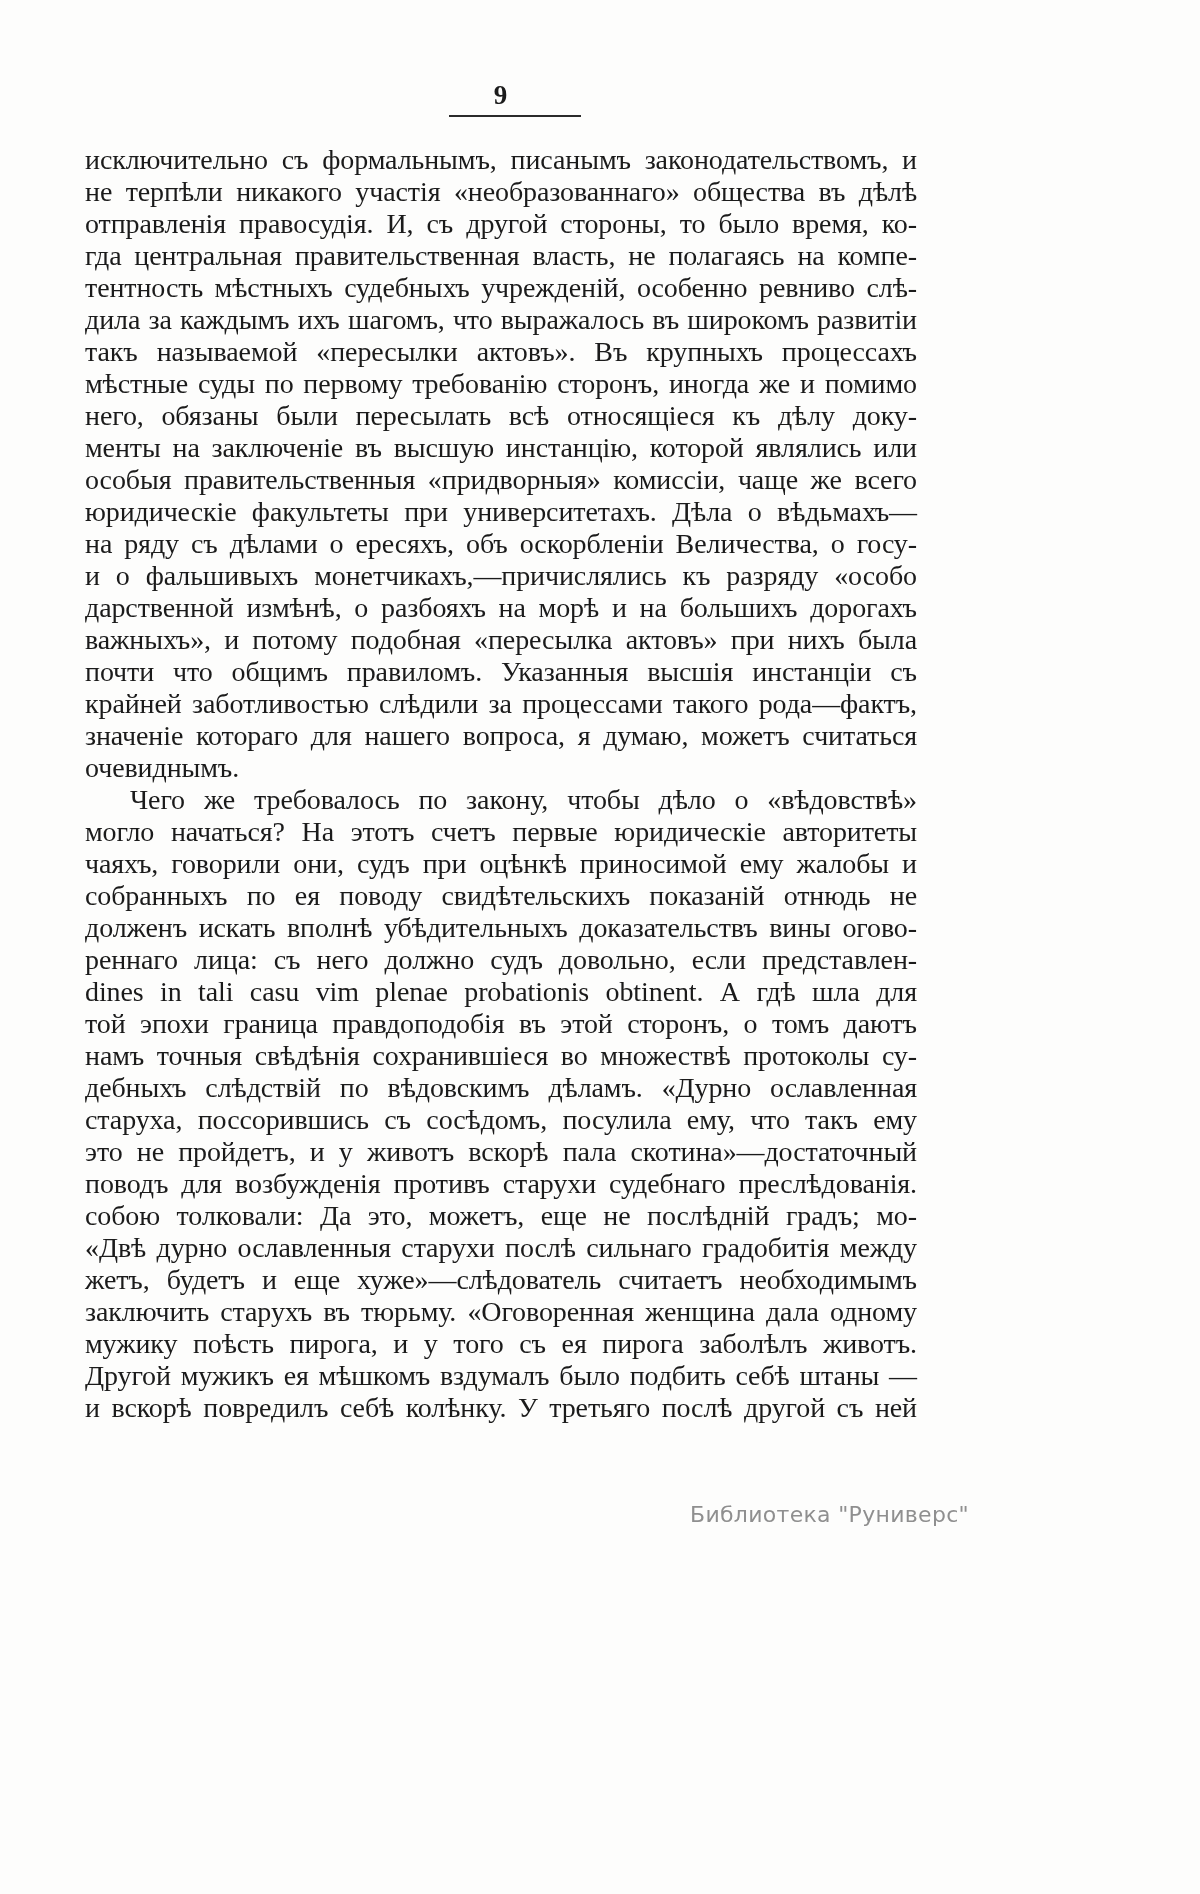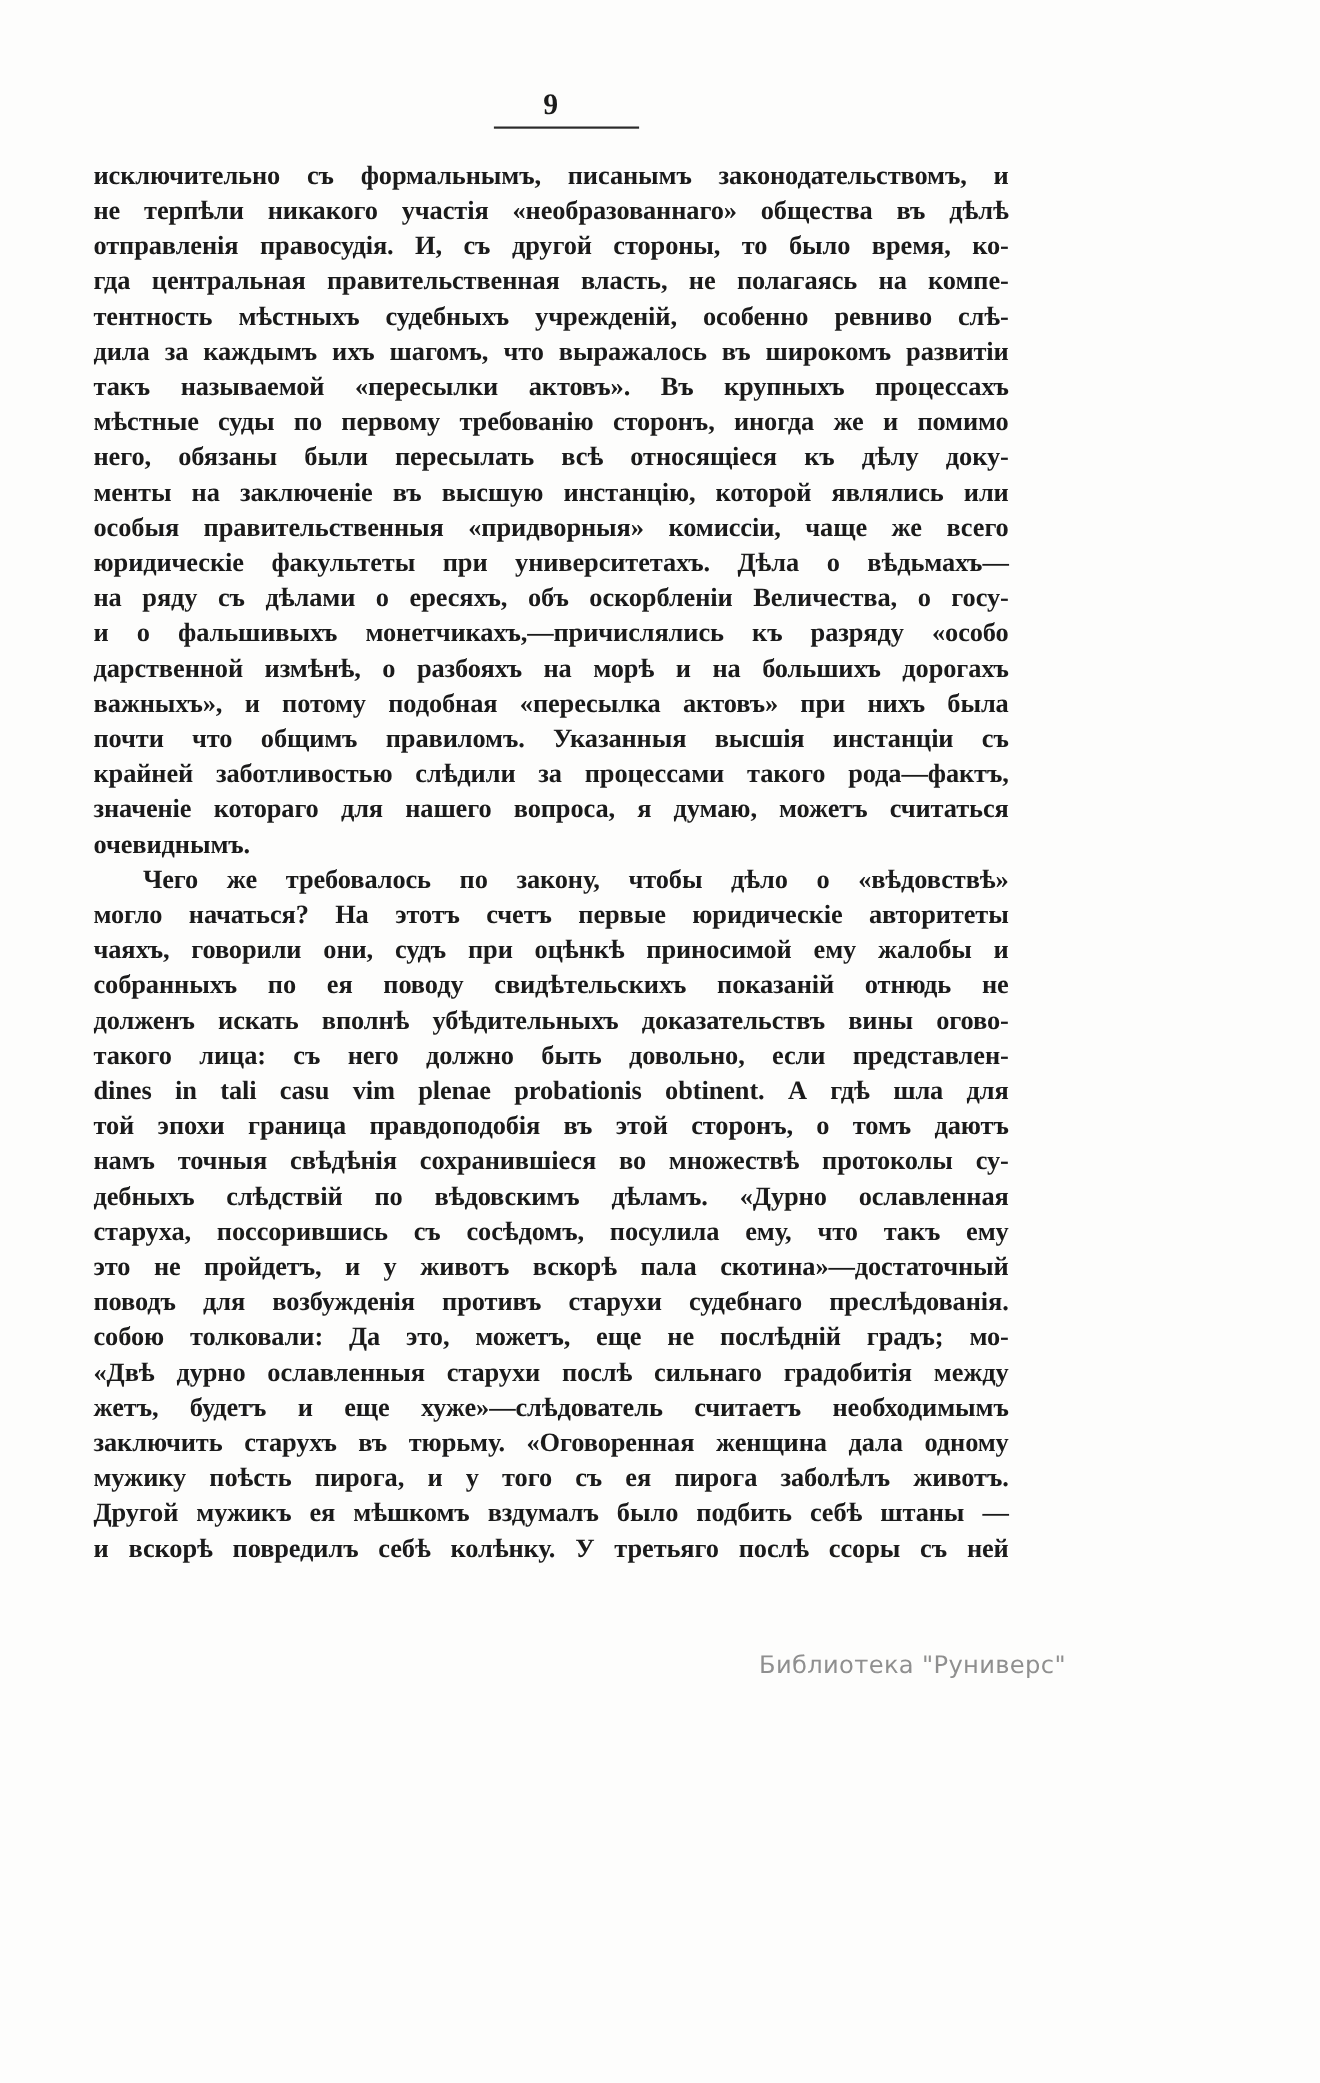--- a/index.html
+++ b/index.html
@@ -35,22 +35,22 @@
     height: 2px;
     background: #2b2b2b;
     margin: 5px auto 0;
     transform: translateX(14px);
   }
   .text-block {
     position: absolute;
     top: 144px;
     left: 85px;
     width: 832px;
-    font-size: 24px;
-    font-weight: 700;
+    font-size: 28px;
+    font-weight: 400;
     line-height: 32px;
     letter-spacing: -0.1px;
   }
   .line {
     text-align: justify;
     text-align-last: justify;
   }
   .line.indent {
     text-indent: 45px;
   }
@@ -97,32 +97,32 @@
       <div class="line">важныхъ», и потому подобная «пересылка актовъ» при нихъ была</div>
       <div class="line">почти что общимъ правиломъ. Указанныя высшія инстанціи съ</div>
       <div class="line">крайней заботливостью слѣдили за процессами такого рода—фактъ,</div>
       <div class="line">значеніе котораго для нашего вопроса, я думаю, можетъ считаться</div>
       <div class="line flush-last">очевиднымъ.</div>
       <div class="line indent">Чего же требовалось по закону, чтобы дѣло о «вѣдовствѣ»</div>
       <div class="line">могло начаться? На этотъ счетъ первые юридическіе авторитеты</div>
       <div class="line">чаяхъ, говорили они, судъ при оцѣнкѣ приносимой ему жалобы и</div>
       <div class="line">собранныхъ по ея поводу свидѣтельскихъ показаній отнюдь не</div>
       <div class="line">долженъ искать вполнѣ убѣдительныхъ доказательствъ вины огово-</div>
-      <div class="line">такого лица: съ него должно быть довольно, если представлен-</div>
+      <div class="line">реннаго лица: съ него должно судъ довольно, если представлен-</div>
       <div class="line">dines in tali casu vim plenae probationis obtinent. А гдѣ шла для</div>
       <div class="line">той эпохи граница правдоподобія въ этой сторонъ, о томъ даютъ</div>
       <div class="line">намъ точныя свѣдѣнія сохранившіеся во множествѣ протоколы су-</div>
       <div class="line">дебныхъ слѣдствій по вѣдовскимъ дѣламъ. «Дурно ославленная</div>
       <div class="line">старуха, поссорившись съ сосѣдомъ, посулила ему, что такъ ему</div>
       <div class="line">это не пройдетъ, и у животъ вскорѣ пала скотина»—достаточный</div>
       <div class="line">поводъ для возбужденія противъ старухи судебнаго преслѣдованія.</div>
       <div class="line">собою толковали: Да это, можетъ, еще не послѣдній градъ; мо-</div>
       <div class="line">«Двѣ дурно ославленныя старухи послѣ сильнаго градобитія между</div>
       <div class="line">жетъ, будетъ и еще хуже»—слѣдователь считаетъ необходимымъ</div>
       <div class="line">заключить старухъ въ тюрьму. «Оговоренная женщина дала одному</div>
       <div class="line">мужику поѣсть пирога, и у того съ ея пирога заболѣлъ животъ.</div>
       <div class="line">Другой мужикъ ея мѣшкомъ вздумалъ было подбить себѣ штаны —</div>
-      <div class="line">и вскорѣ повредилъ себѣ колѣнку. У третьяго послѣ ссоры съ ней</div>
+      <div class="line">и вскорѣ повредилъ себѣ колѣнку. У третьяго послѣ другой съ ней</div>
     </main>
 
   <div class="watermark">Библиотека "Руниверс"</div>
 
 </div>
 
 </body></html>

